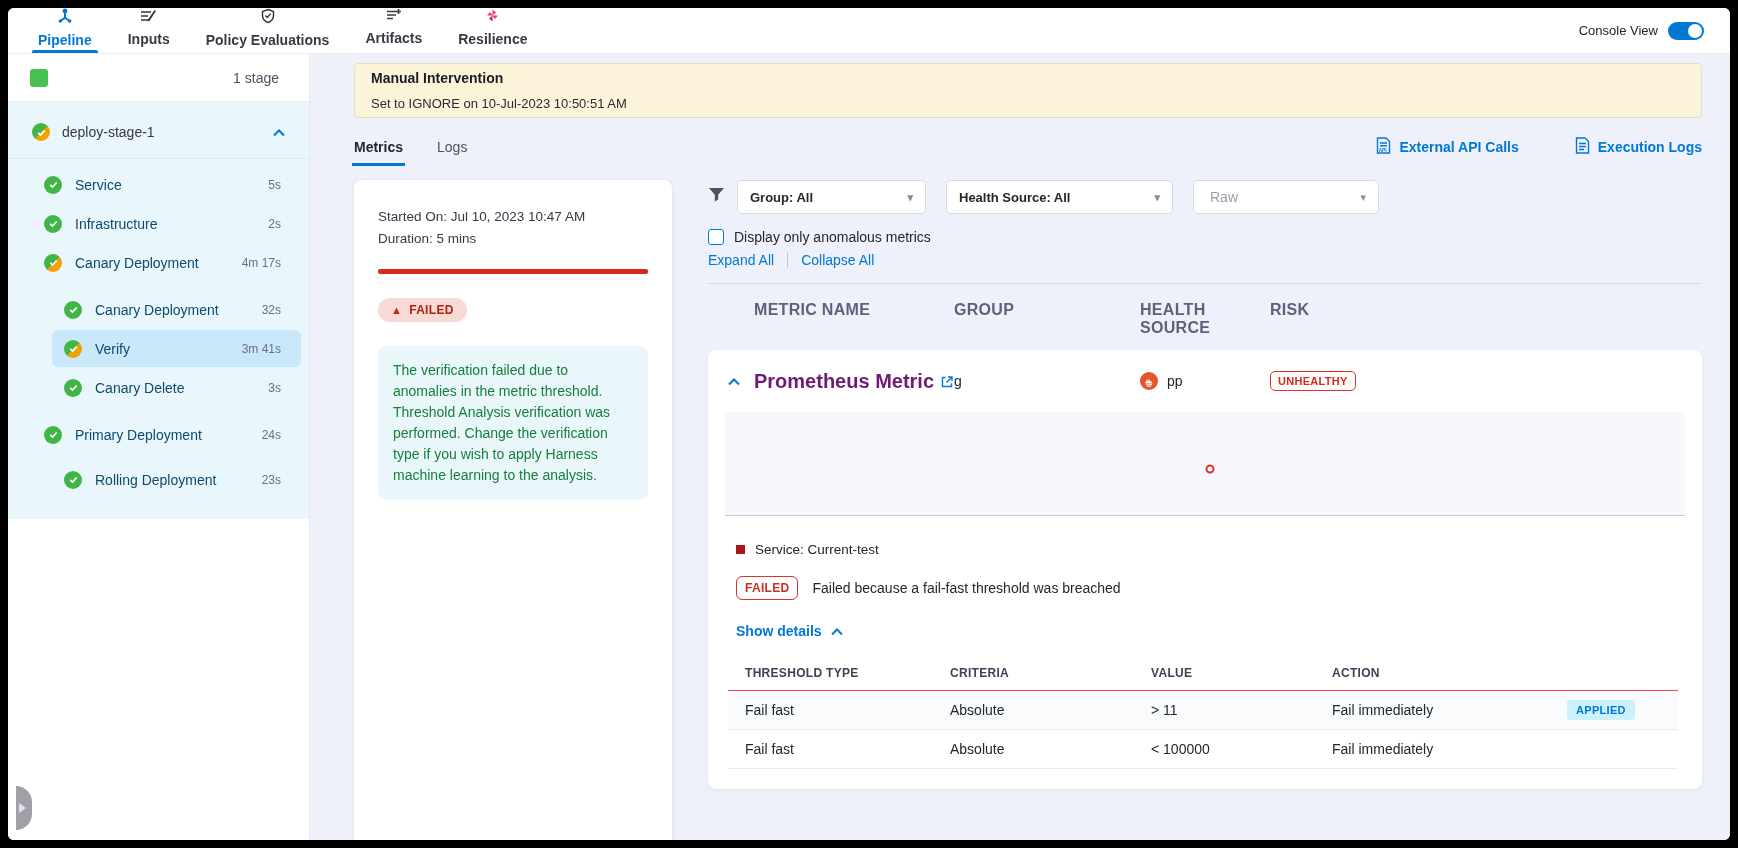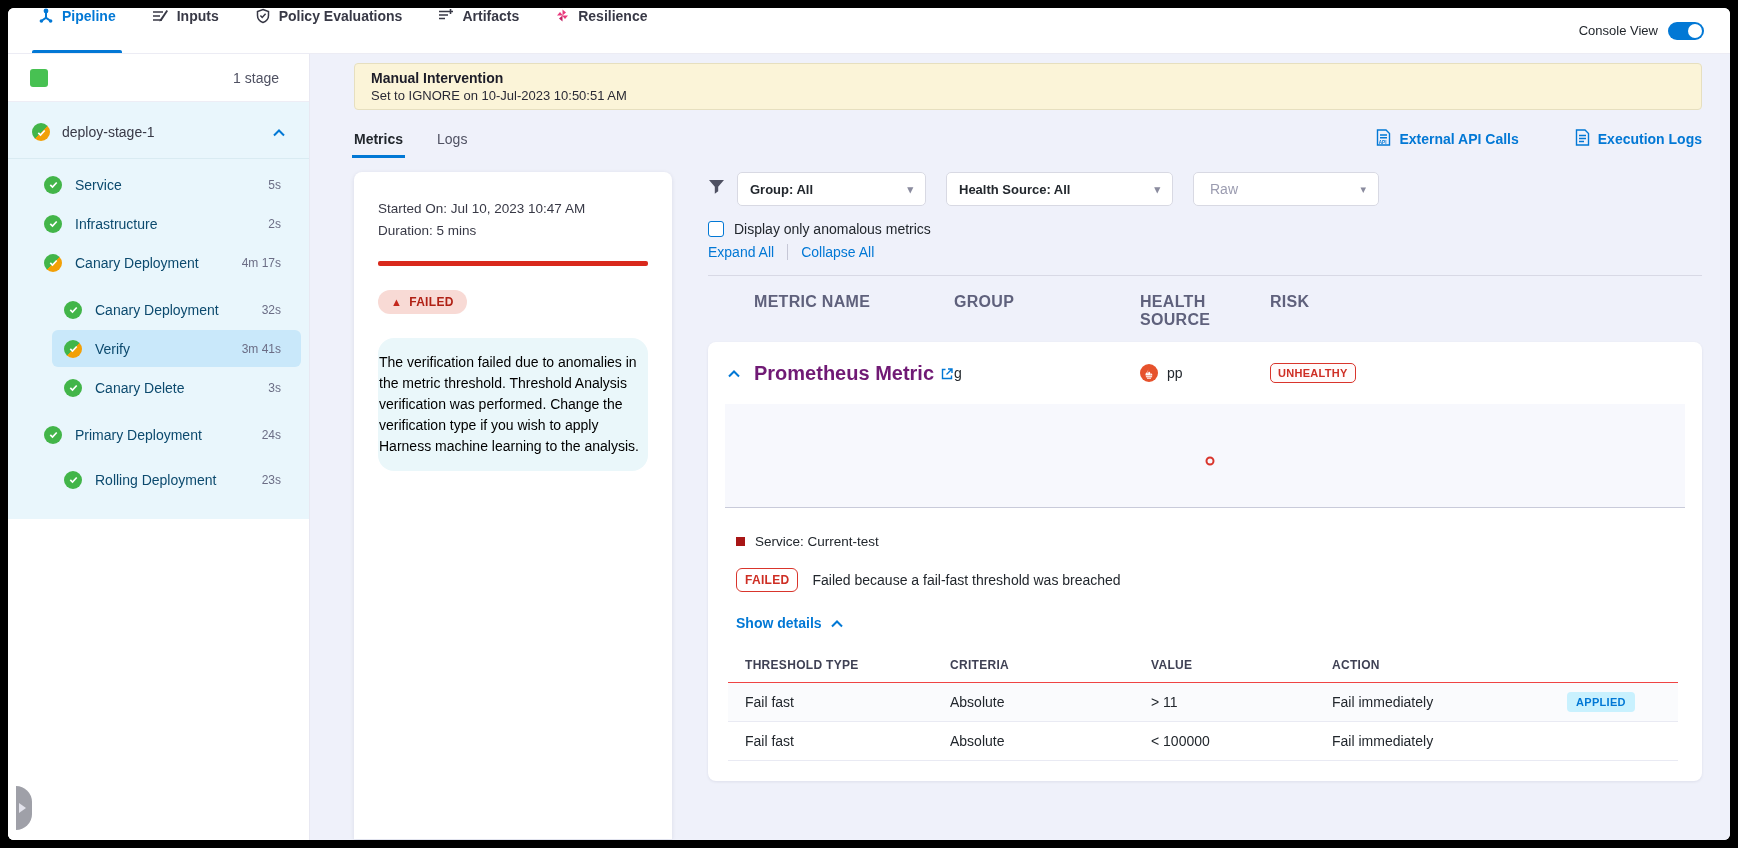--- a/index.html
+++ b/index.html
@@ -2,21 +2,21 @@
 <html><head>
 <meta charset="utf-8">
 <style>
   * { margin:0; padding:0; box-sizing:border-box; }
   html,body { width:1738px; height:848px; background:#000; font-family:"Liberation Sans", sans-serif; }
   .screen { position:absolute; inset:8px; background:#fff; border-radius:6px; overflow:hidden; display:flex; flex-direction:column; }
 
   
   .topnav { height:46px; background:#fff; border-bottom:1px solid #ECECF4; display:flex; align-items:center; padding:0 26px 0 30px; flex:0 0 auto; }
   .navtabs { display:flex; align-items:center; gap:36px; height:100%; }
-  .navtab { display:flex; align-items:flex-start; gap:8px; height:100%; position:relative; font-size:14px; color:#383946; font-weight:600; cursor:pointer; }
+  .navtab { display:flex; align-items:center; gap:8px; height:100%; position:relative; font-size:14px; color:#383946; font-weight:600; cursor:pointer;flex-direction:column; }
   .navtab.active { color:#0278D5; font-weight:700; }
   .navtab.active::after { content:''; position:absolute; left:-6px; right:-6px; bottom:0; height:3px; background:#0278D5; border-radius:2px 2px 0 0; }
   .navtab svg { display:block; }
   .console { margin-left:auto; display:flex; align-items:center; gap:10px; font-size:13px; color:#22272D; }
   .toggle { width:36px; height:18px; border-radius:9px; background:#0278D5; position:relative; cursor:pointer; }
   .toggle .knob { position:absolute; right:2px; top:2px; width:14px; height:14px; border-radius:50%; background:#fff; }
 
   
   .bodyrow { flex:1; display:flex; min-height:0; }
 
@@ -38,36 +38,36 @@
   .gap8 { height:8px; } .gap6 { height:6px; }
   .si { width:18px; height:18px; border-radius:50%; display:flex; align-items:center; justify-content:center; flex:0 0 auto; position:relative; z-index:1; }
   .si.success { background:#42B549; }
   .si.warn { background:linear-gradient(135deg,#42B549 0 52%, #F2A007 52% 100%); }
   .sb-bottom { flex:1; background:#fff; }
 
   
   .main { flex:1; background:#EFF1FA; padding:9px 28px 0 44px; overflow:hidden; position:relative; }
   .banner { background:#FBF4D8; border:1px solid #E6DFBF; border-radius:4px; padding:6px 16px; }
   .banner .t { font-size:14px; font-weight:700; color:#1C1C28; }
-  .banner .s { font-size:13px; color:#2A2A35; margin-top:2px; }
+  .banner .s { font-size:13px; color:#2A2A35; margin-top:10px; }
   .tabsrow { margin-top:10px; display:flex; align-items:center; height:38px; }
   .tab { font-size:14px; color:#4F5162; margin-right:34px; height:100%; display:flex; align-items:center; position:relative; cursor:pointer; }
   .tab.active { color:#22272D; font-weight:700; }
   .tab.active::after { content:''; position:absolute; left:-2px; right:-2px; bottom:0; height:3px; background:#0278D5; }
   .hlinks { margin-left:auto; display:flex; align-items:center; gap:56px; }
   .hlink { display:flex; align-items:center; gap:8px; color:#0278D5; font-size:14px; font-weight:700; cursor:pointer; }
 
   .cols { display:flex; gap:36px; margin-top:14px; align-items:stretch; height:calc(100% - 110px); }
   
   .sumcard { width:318px; flex:0 0 auto; background:#fff; border-radius:8px 8px 0 0; box-shadow:0 1px 4px rgba(30,30,60,.10); padding:26px 24px; }
   .sumline { font-size:13.5px; color:#383946; line-height:1.65; }
   .redbar { height:5px; background:#D9291C; border-radius:2px; margin:18px 0 24px; }
   .failpill { display:inline-flex; align-items:center; gap:7px; background:#F8DAD5; color:#B02014; font-size:12px; font-weight:700; letter-spacing:.3px; padding:5px 13px; border-radius:13px; }
   .failpill .tri { color:#C4271C; font-size:11px; }
-  .infobox { margin-top:24px; background:#EAF7FA; border-radius:16px; padding:14px 1px; font-size:14px; line-height:1.5; color:#000000; }
+  .infobox { margin-top:24px; background:#EAF7FA; border-radius:8px; padding:14px 15px; font-size:14px; line-height:1.5; color:#15803d; }
 
   
   .mpanel { flex:1; min-width:0; display:flex; flex-direction:column; }
   .filterrow { display:flex; align-items:center; gap:20px; }
   .dd { height:34px; background:#fff; border:1px solid #D8D9E3; border-radius:5px; display:flex; align-items:center; justify-content:space-between; padding:0 12px; font-size:13px; font-weight:600; color:#22272D; cursor:pointer; }
   .dd.placeholder { color:#9B9CB0; font-weight:400; font-size:14px; }
   .dd1 { width:189px; margin-left:-8px; } .dd2 { width:227px; } .dd3 { width:186px;padding-left:16px; }
   .caret { color:#8A8B9E; font-size:11px; }
   .chkrow { margin-top:15px; display:flex; align-items:center; gap:10px; }
   .chk { width:16px; height:16px; border:1.5px solid #0278D5; border-radius:3px; background:#fff; cursor:pointer; }

